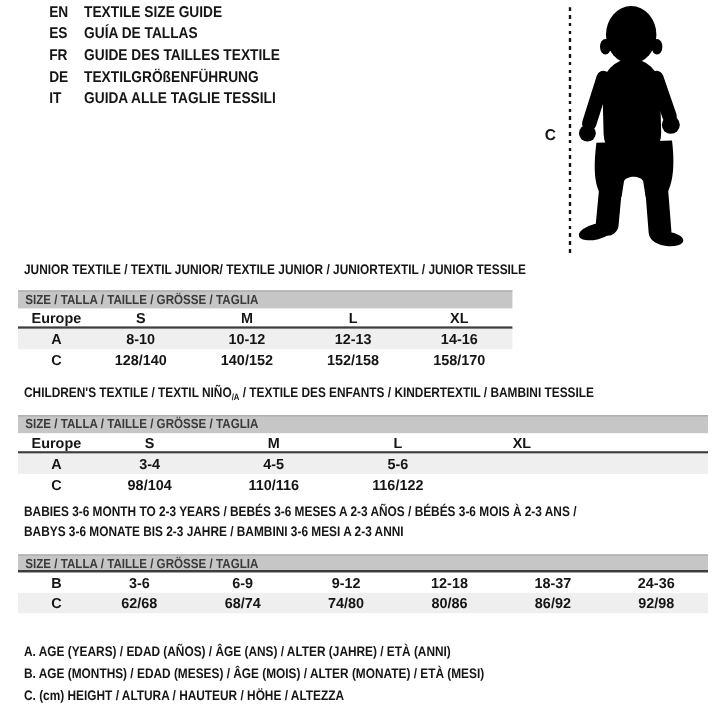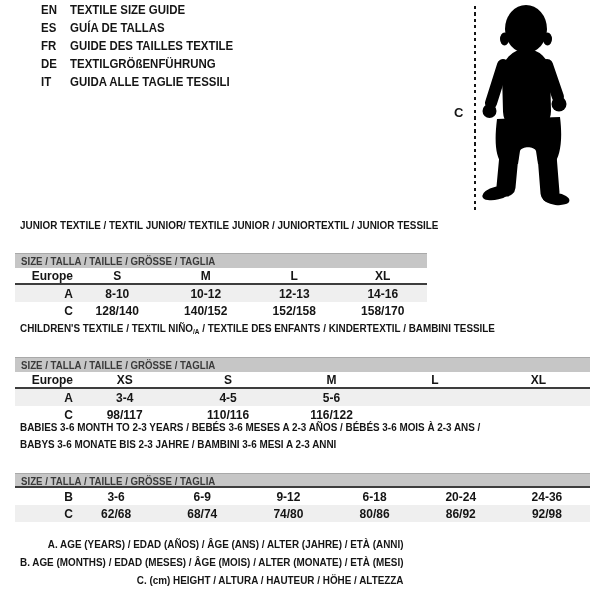--- a/index.html
+++ b/index.html
@@ -18,39 +18,39 @@
     background:repeating-linear-gradient(to bottom, var(--ink,#151515) 0 3px, transparent 3px 6.5px); }
   .measure-label { position:absolute; left:454px; top:105px; font-size:13px; }
   .baby { position:absolute; left:481px; top:3px; }
   
   .tbl-title { position:absolute; left:20px; font-size:11.5px; white-space:nowrap;
     transform:scaleX(0.86); transform-origin:0 0; }
   #t1-title { top:219px; } #t2-title { top:322px; }
   #t3-title-1 { top:421px; } #t3-title-2 { top:438px; }
   .sub { font-size:7.5px; vertical-align:-2px; }
   
-  .tbl { position:absolute; left:15px;margin-top:11px; }
+  .tbl { position:absolute; left:15px; }
   #t1 { top:242px; width:412px; }
   #t2 { top:346px; width:575px; }
   #t3 { top:462px; width:575px; }
   .bar { height:15px; background:var(--bar_bg,#c6c6c6); color:var(--bar_text,#3a3a3a);
     font-size:11px; line-height:14px; padding-left:6px; box-sizing:border-box;
     border-top:1px solid #a9a9a9; }
   .bar .scale-in { display:inline-block; transform:scaleX(0.88); transform-origin:0 50%; white-space:nowrap; }
   .bar.dark-under { border-bottom:2px solid var(--rule,#3d3d3d); }
   .trow { display:grid; align-items:center; height:17px; font-size:12px; box-sizing:border-box; }
   .cols4 { grid-template-columns:58px repeat(4,1fr); }
   .cols5 { grid-template-columns:58px repeat(5,1fr); }
   .cols6 { grid-template-columns:58px repeat(6,1fr); }
-  .trow .lbl { padding-left:6px; text-align:right; }
+  .trow .lbl { padding-left:6px; text-align:center; }
   .trow .cell { text-align:center; }
   .trow.hdr { border-bottom:2px solid var(--rule,#3d3d3d); }
   .trow.alt { background:var(--row_alt_bg,#efefef); }
   
-  .notes { position:absolute; left:20px; top:538px;text-align:right; }
+  .notes { position:absolute; left:20px; top:538px; }
   .note-line { height:18px; font-size:11.5px; white-space:nowrap;
     transform:scaleX(0.86); transform-origin:0 50%; }
 </style>
 </head>
 <body>
 
 <div class="canvas">
 
   <div class="langs">
     <div class="lang-row">
@@ -129,53 +129,52 @@
 
   <div class="tbl-title" id="t2-title">
     <span>CHILDREN'S TEXTILE / TEXTIL NIÑO</span><span class="sub">/A</span><span> / TEXTILE DES ENFANTS / KINDERTEXTIL / BAMBINI TESSILE</span>
   </div>
   <div class="tbl" id="t2">
     <div class="bar">
       <span class="scale-in">SIZE / TALLA / TAILLE / GRÖSSE / TAGLIA</span>
     </div>
     <div class="trow cols5 hdr">
       <span class="lbl">Europe</span>
-      <span class="cell">XS</span>
       <span class="cell">S</span>
       <span class="cell">M</span>
       <span class="cell">L</span>
       <span class="cell">XL</span>
     </div>
     <div class="trow cols5 alt">
       <span class="lbl">A</span>
       <span class="cell">3-4</span>
       <span class="cell">4-5</span>
       <span class="cell">5-6</span>
     </div>
     <div class="trow cols5">
       <span class="lbl">C</span>
-      <span class="cell">98/117</span>
+      <span class="cell">98/104</span>
       <span class="cell">110/116</span>
       <span class="cell">116/122</span>
     </div>
   </div>
 
   <div class="tbl-title" id="t3-title-1">BABIES 3-6 MONTH TO 2-3 YEARS / BEBÉS 3-6 MESES A 2-3 AÑOS / BÉBÉS 3-6 MOIS À 2-3 ANS /</div>
   <div class="tbl-title" id="t3-title-2">BABYS 3-6 MONATE BIS 2-3 JAHRE / BAMBINI 3-6 MESI A 2-3 ANNI</div>
   <div class="tbl" id="t3">
     <div class="bar dark-under">
       <span class="scale-in">SIZE / TALLA / TAILLE / GRÖSSE / TAGLIA</span>
     </div>
     <div class="trow cols6">
       <span class="lbl">B</span>
       <span class="cell">3-6</span>
       <span class="cell">6-9</span>
       <span class="cell">9-12</span>
-      <span class="cell">6-18</span>
-      <span class="cell">20-24</span>
+      <span class="cell">12-18</span>
+      <span class="cell">18-37</span>
       <span class="cell">24-36</span>
     </div>
     <div class="trow cols6 alt">
       <span class="lbl">C</span>
       <span class="cell">62/68</span>
       <span class="cell">68/74</span>
       <span class="cell">74/80</span>
       <span class="cell">80/86</span>
       <span class="cell">86/92</span>
       <span class="cell">92/98</span>

